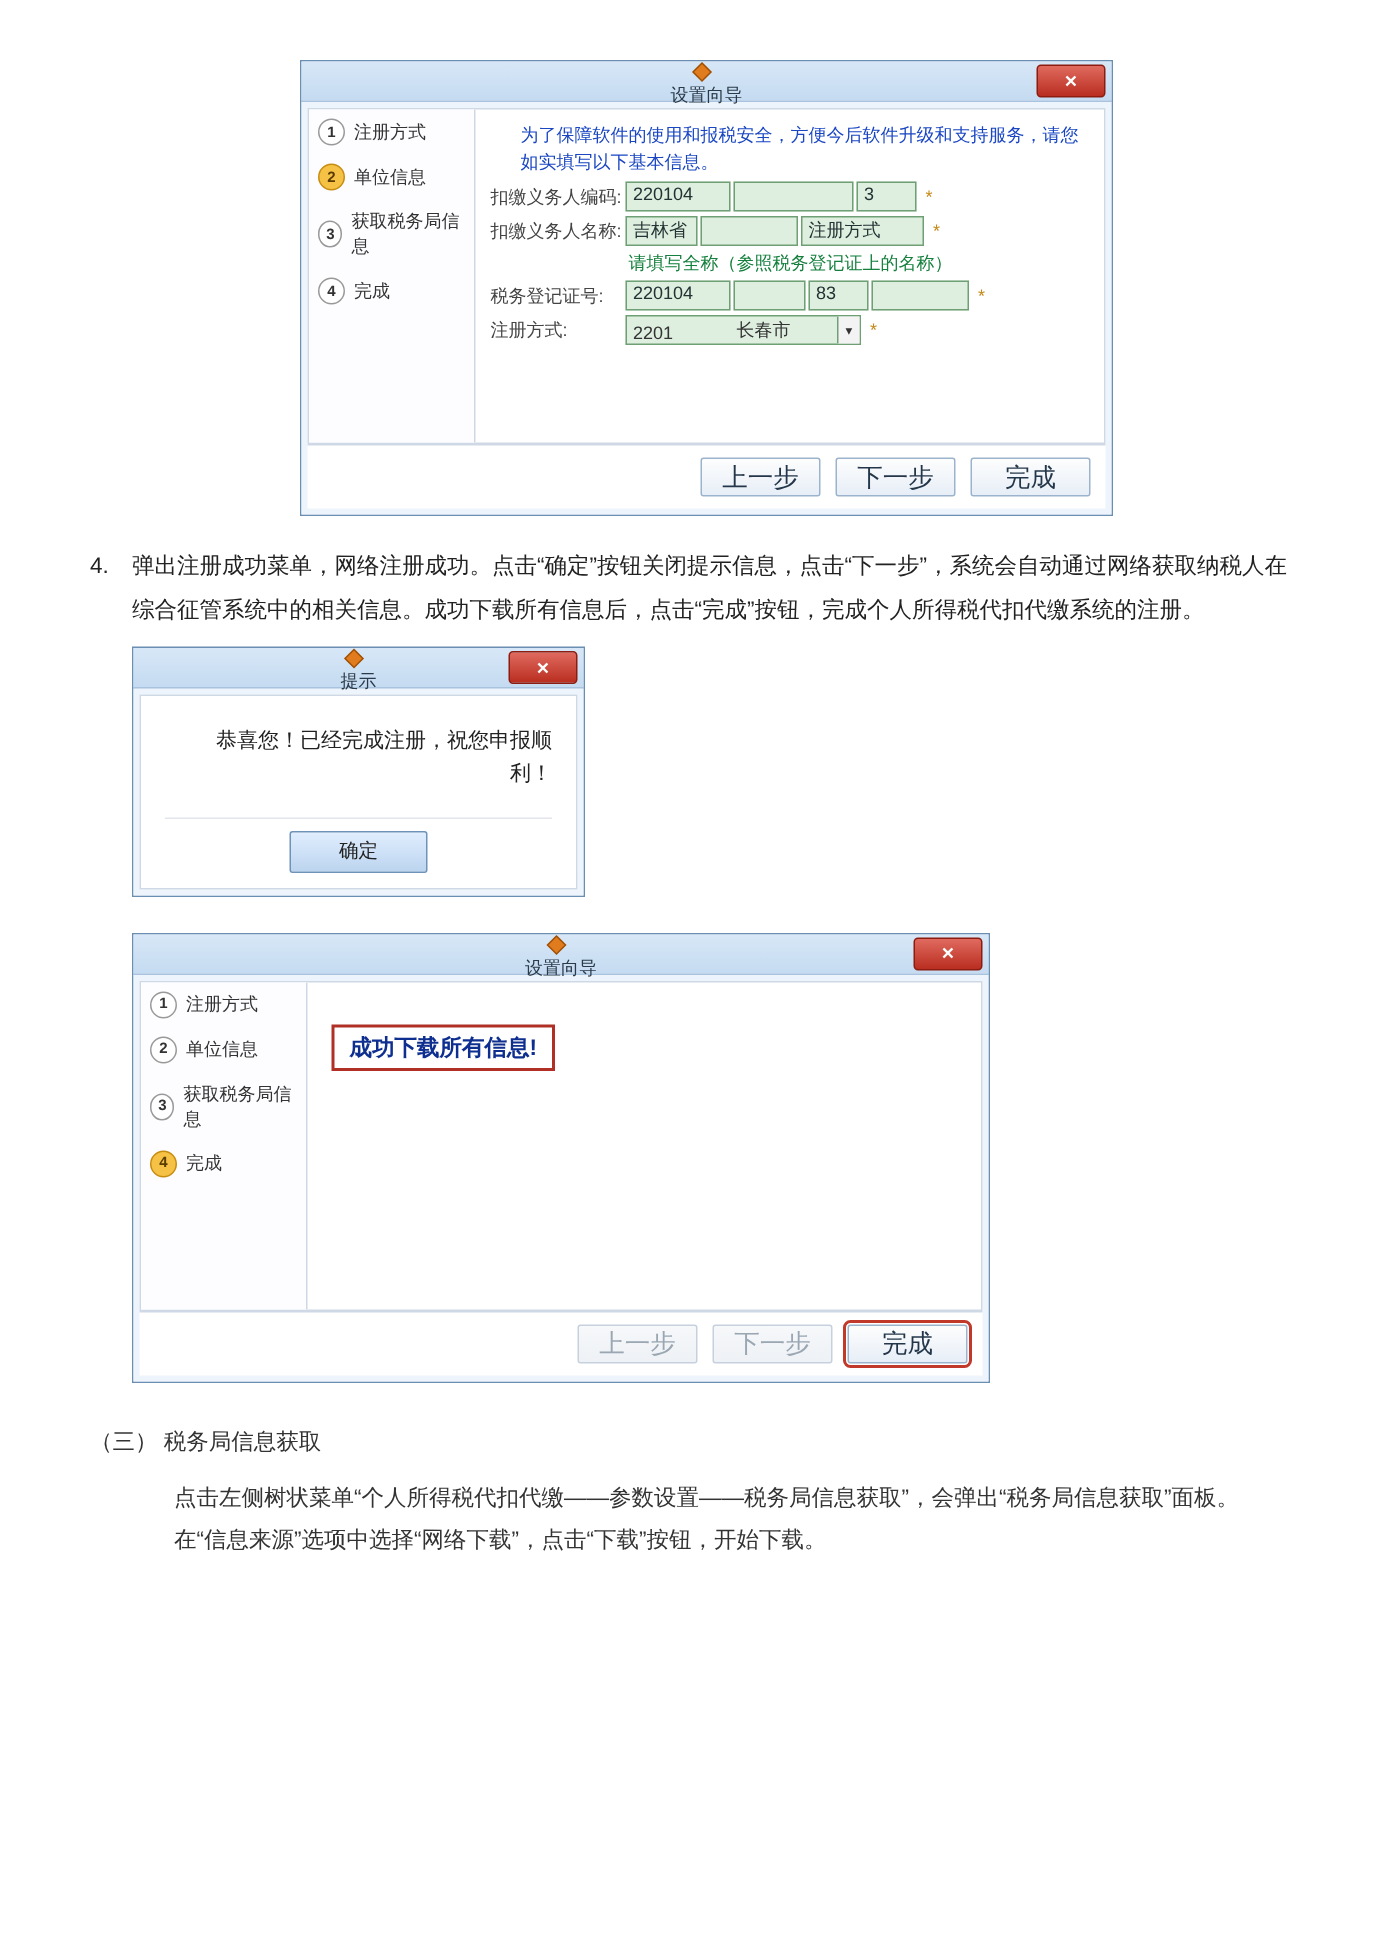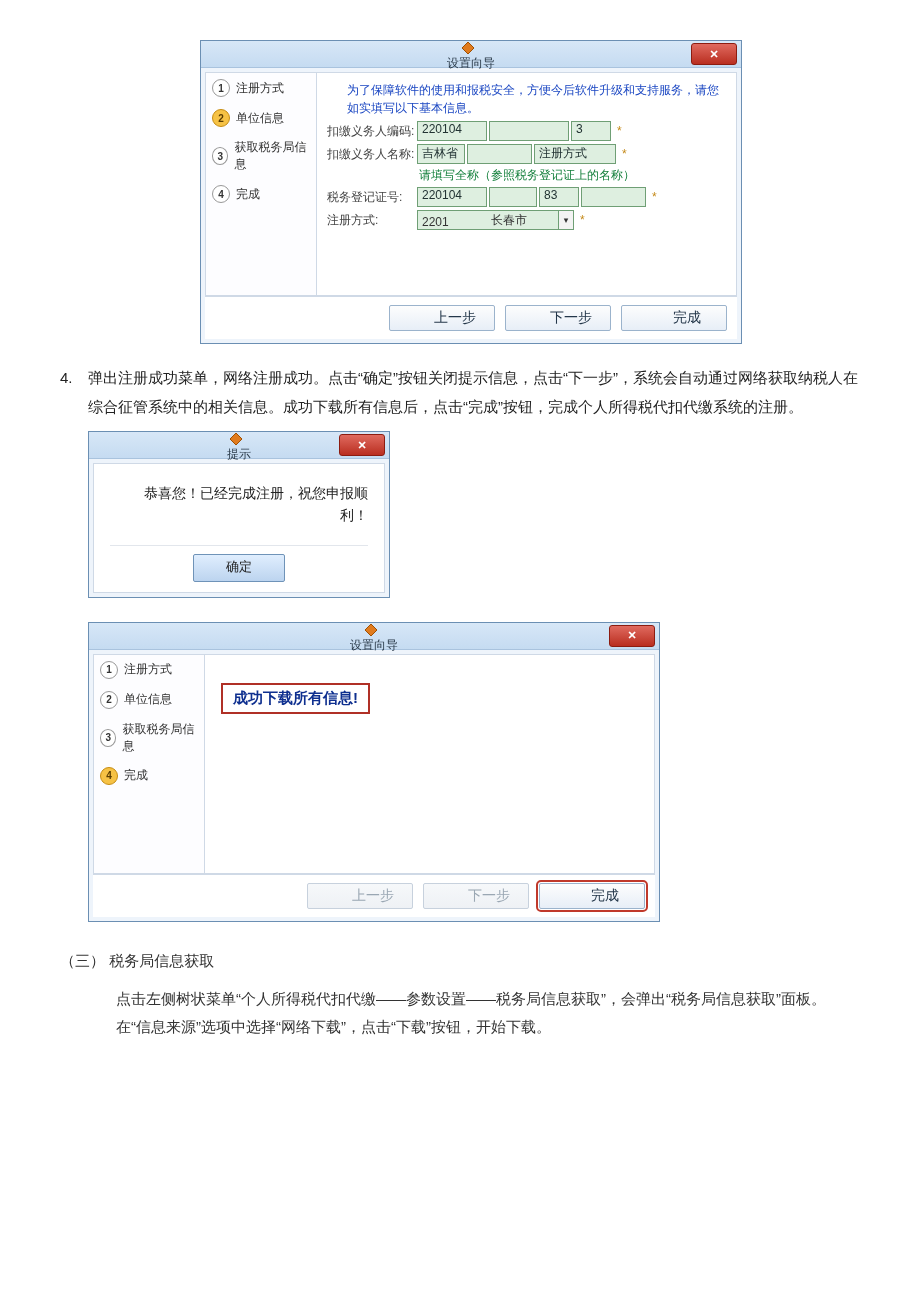--- a/index.html
+++ b/index.html
@@ -156,25 +156,24 @@
     padding: 8px 10px;
     background:#fff;
     border-top:1px solid #cfd9e6;
   }
   .btn {
     min-width: 78px;
     height: 24px;
     background: linear-gradient(#fdfdfd,#e7eef7);
     border: 1px solid #9bb3cc;
     border-radius: 2px;
-    font-size: 14px;
+    font-size: 17px;
     color: #24374a;
     display:flex; align-items:center; justify-content:center;
     cursor:pointer;
-    padding-left:26px;
   }
   .btn.disabled {
     color:#9aa7b3;
     background: linear-gradient(#f6f8fa,#eef1f5);
     border-color:#c7d1dd;
     cursor: default;
   }
   .btn.emph {
     outline: 2px solid #c0392b;
     outline-offset: 1px;

